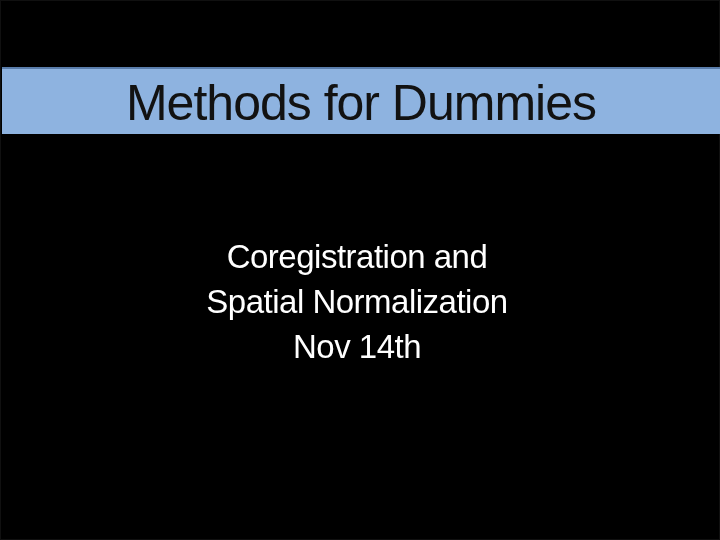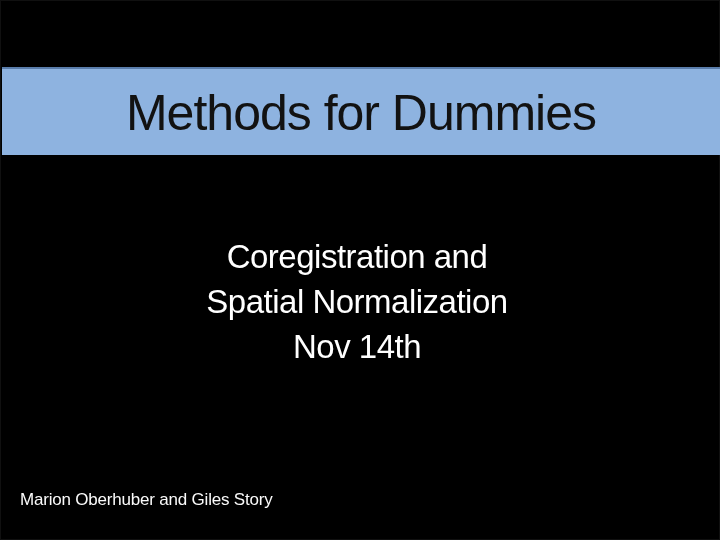--- a/index.html
+++ b/index.html
@@ -14,21 +14,21 @@
     background: #000000;
     overflow: hidden;
     font-family: "Liberation Sans", sans-serif;
     box-shadow: inset 0 0 0 1px #101010;
   }
   .banner {
     position: absolute;
     left: 2px;
     right: 0;
     top: 67px;
-    height: 88px;
+    height: 67px;
     box-sizing: border-box;
     background: #8eb3e0;
     border-top: 2px solid #5a7dab;
     display: flex;
     align-items: center;
     justify-content: center;
   }
   .title {
     color: #121212;
     font-size: 50px;
@@ -69,15 +69,14 @@
   <div class="banner">
     <div class="title">Methods for Dummies</div>
   </div>
 
   <div class="subtitle">
     <div>Coregistration and</div>
     <div>Spatial Normalization</div>
     <div>Nov 14th</div>
   </div>
 
-  <div class="credit">Marion Oberhuber and Giles Story</div>
 
 </div>
 
 </body></html>

